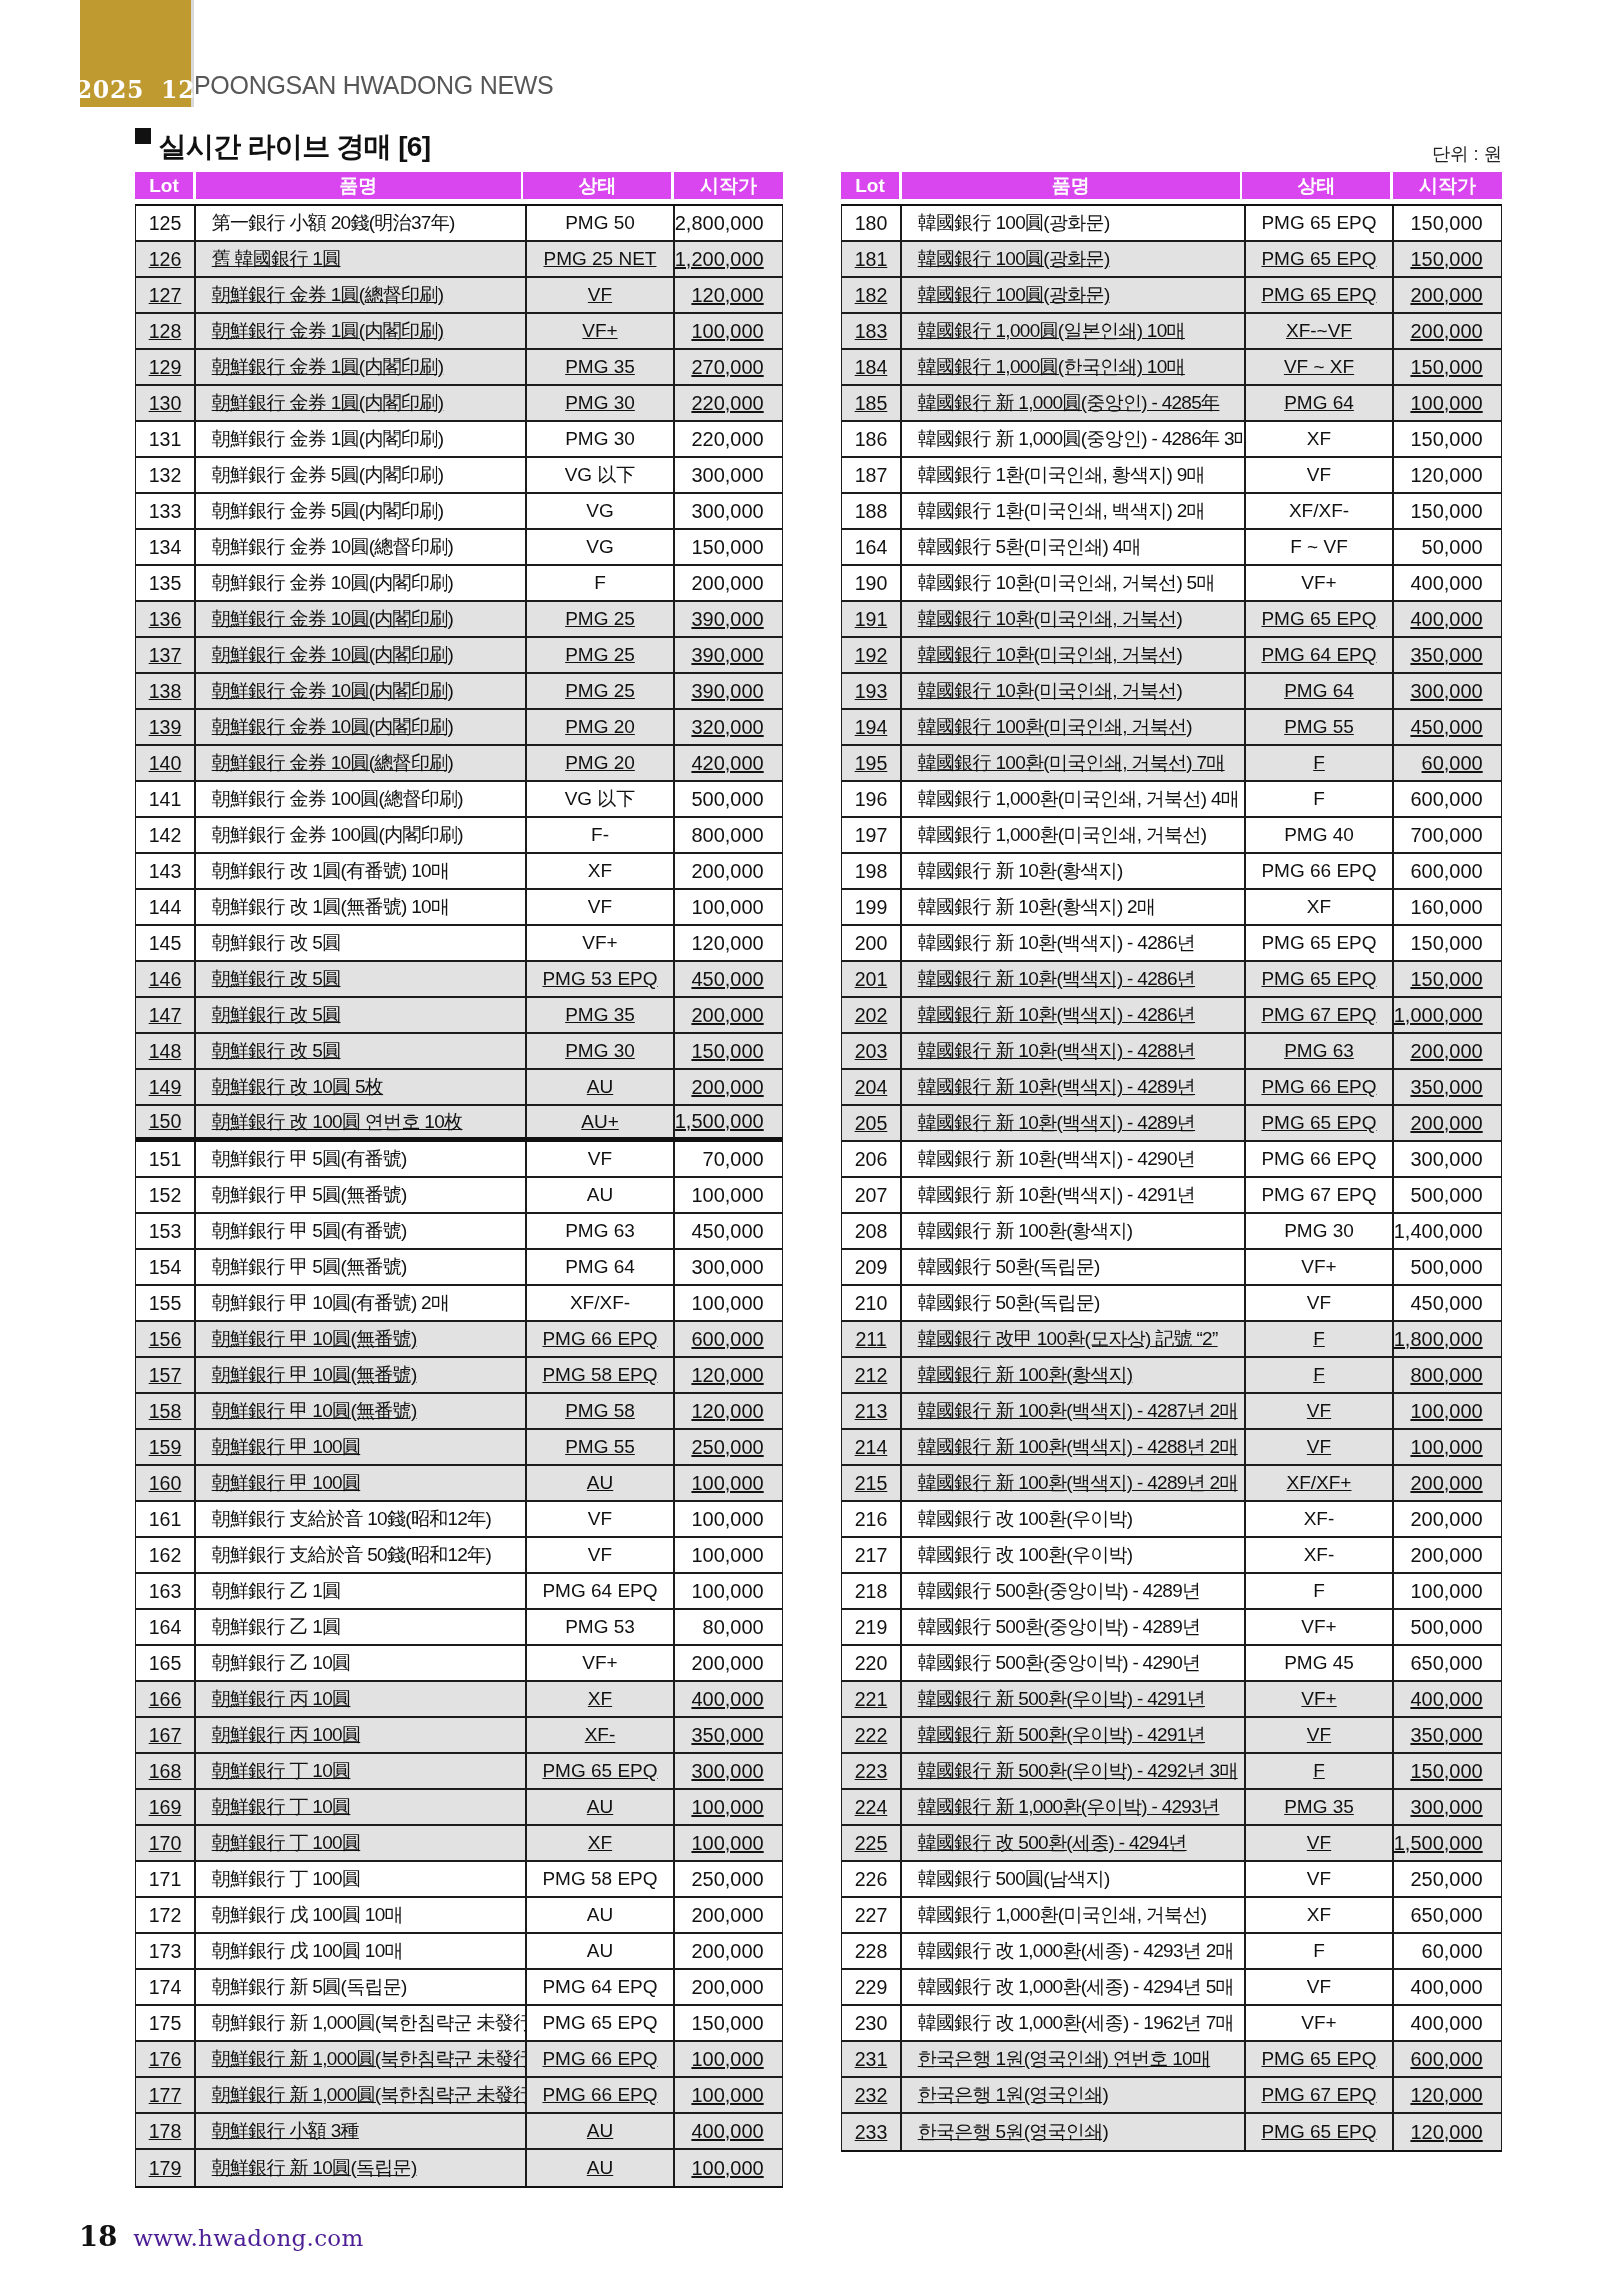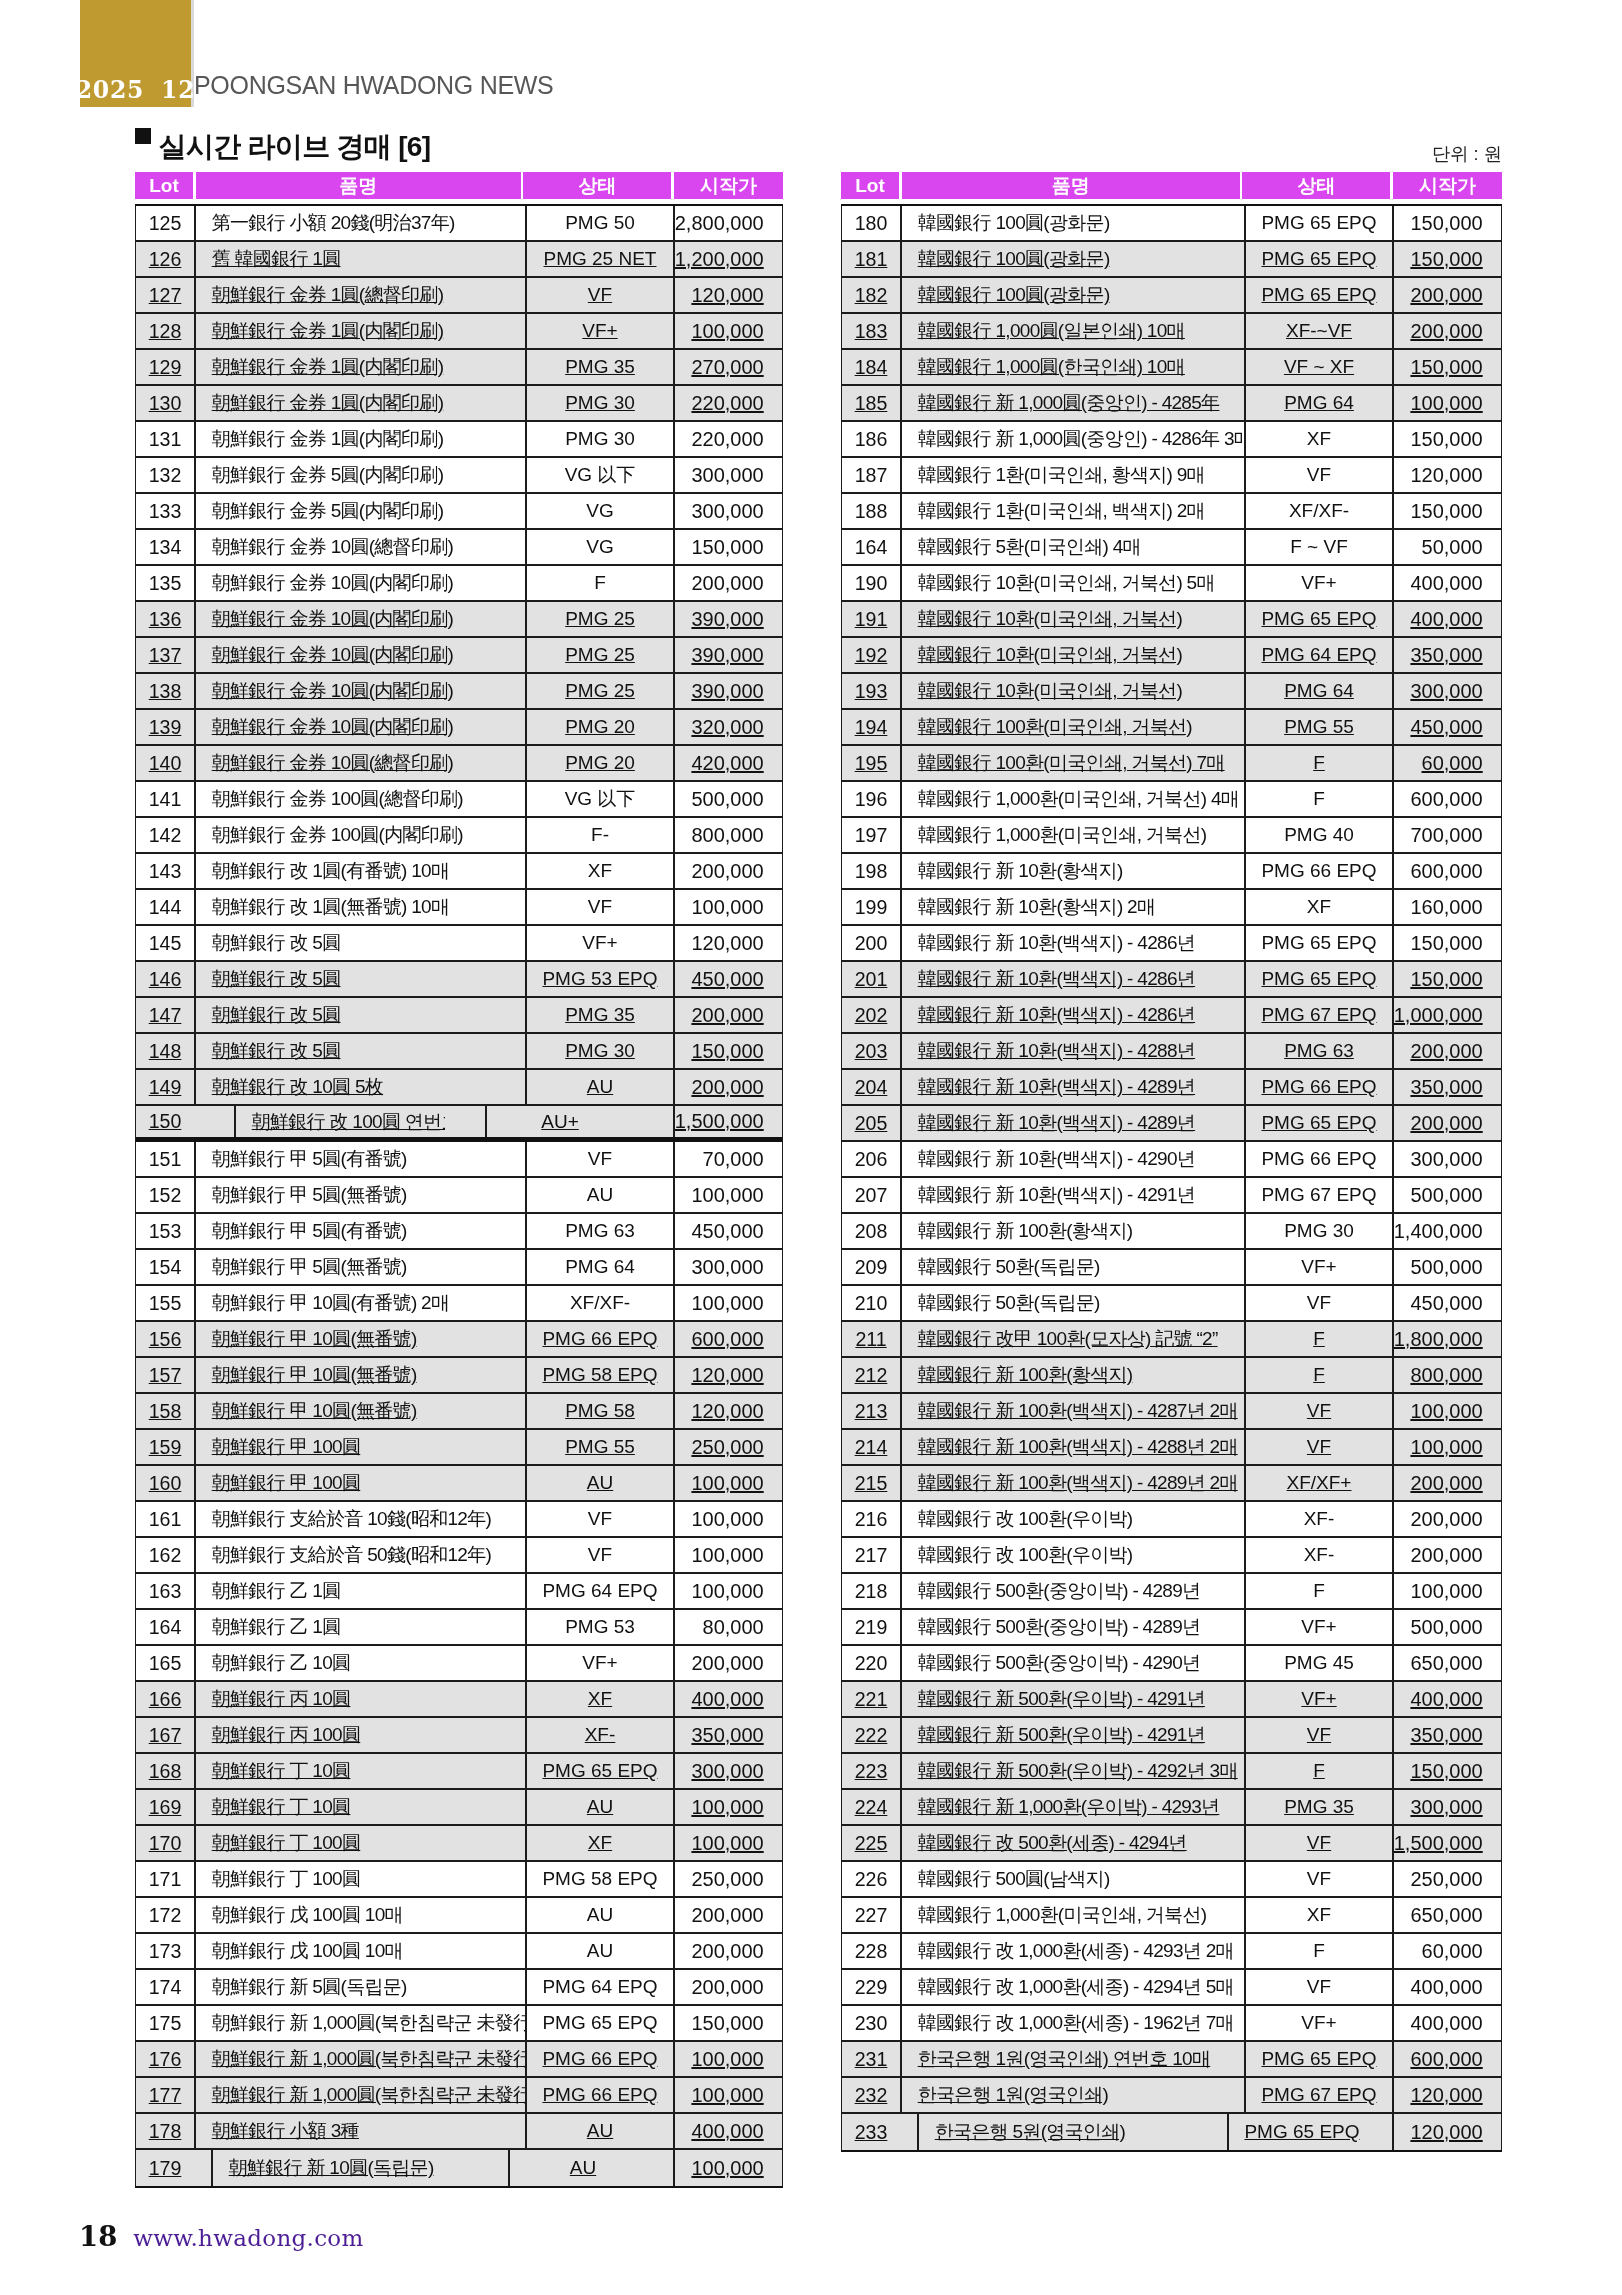--- a/index.html
+++ b/index.html
@@ -49,23 +49,23 @@
   .t-header .hcell + .hcell{margin-left:2.6px;}
   .w-lot{width:58px;flex:0 0 58px;}
   .w-name{flex:1 1 auto;min-width:0;}
   .w-grade{width:148px;flex:0 0 148px;}
   .w-price{width:109px;flex:0 0 109px;}
   .t-body{
     border-left:1.3px solid #1c1c1c;border-right:1.3px solid #1c1c1c;
     border-top:2.6px solid #111;border-bottom:2px solid #111;
   }
   .t-row{display:flex;height:36px;box-sizing:border-box;border-bottom:2px solid #1c1c1c;background:#ffffff;}
-  .t-row:last-child{border-bottom:none;gap:17px;}
+  .t-row:last-child{border-bottom:none;}
   .t-row.shaded{background:#e2e2e2;text-decoration:underline;}
-  .t-row.thick-divider{border-bottom:5.9px solid #111;gap:40px;}
+  .t-row.thick-divider{border-bottom:5.9px solid #111;}
   .cell{box-sizing:border-box;display:flex;align-items:center;overflow:hidden;}
   .cell + .cell{border-left:2px solid #1c1c1c;}
   .cell.lot{justify-content:center;font-size:19.6px;}
   .cell.name{padding-left:15.7px;font-size:19px;white-space:nowrap;letter-spacing:-0.7px;}
   .cell.grade{justify-content:center;font-size:19px;white-space:nowrap;}
   .cell.price{justify-content:flex-end;padding-right:18.3px;font-size:20px;}
   
   .footer{
     position:absolute;left:79px;top:2220px;display:flex;align-items:baseline;gap:16px;
     font-family:"DejaVu Serif","Liberation Serif",serif;

